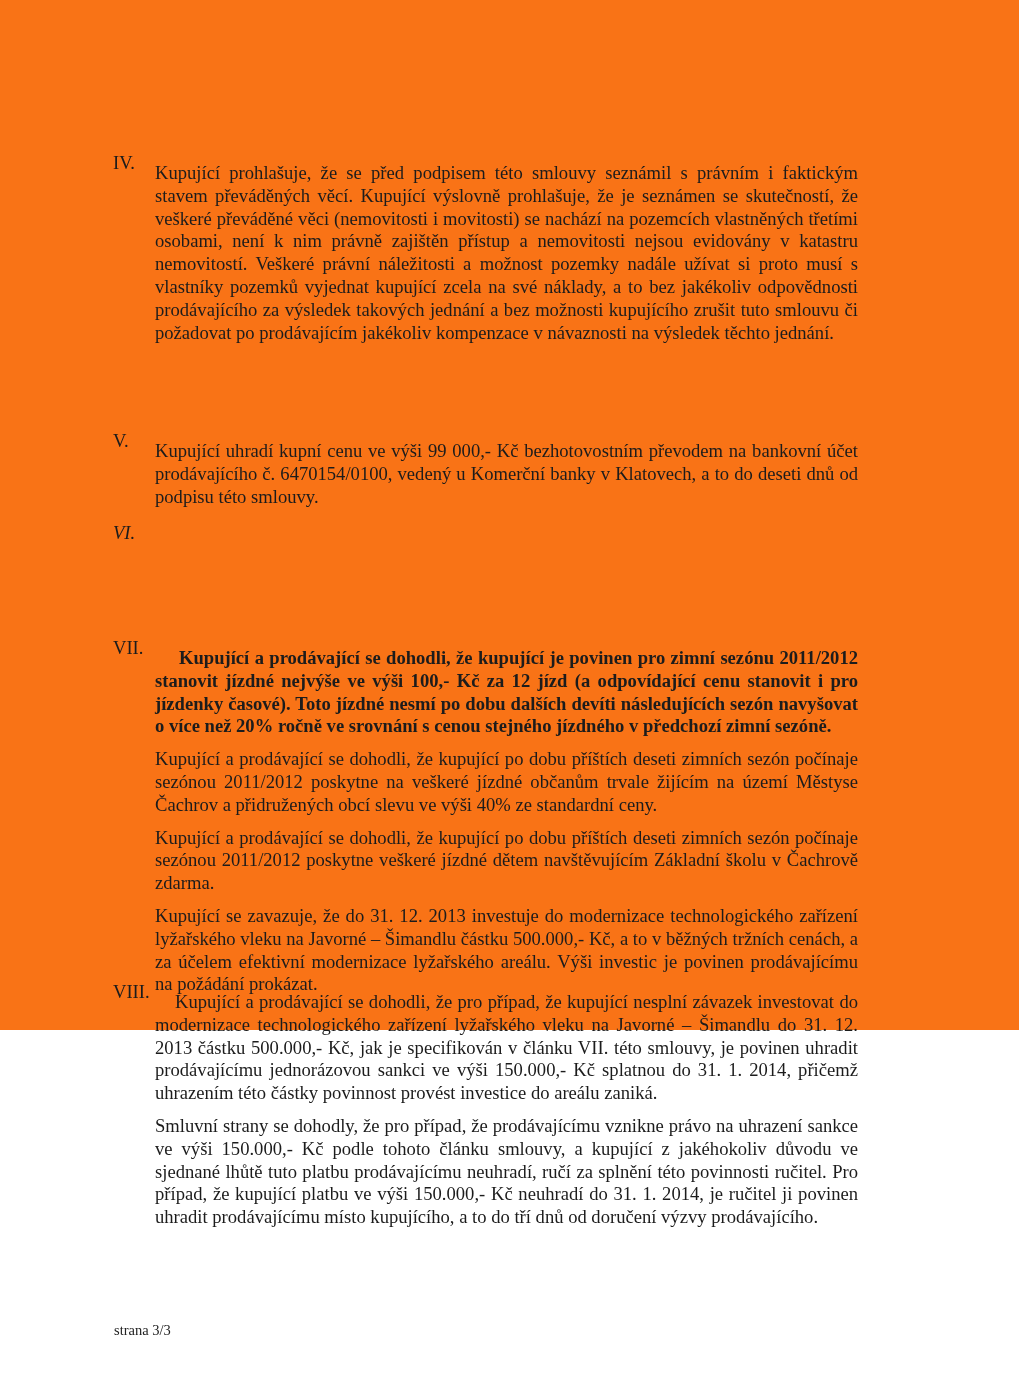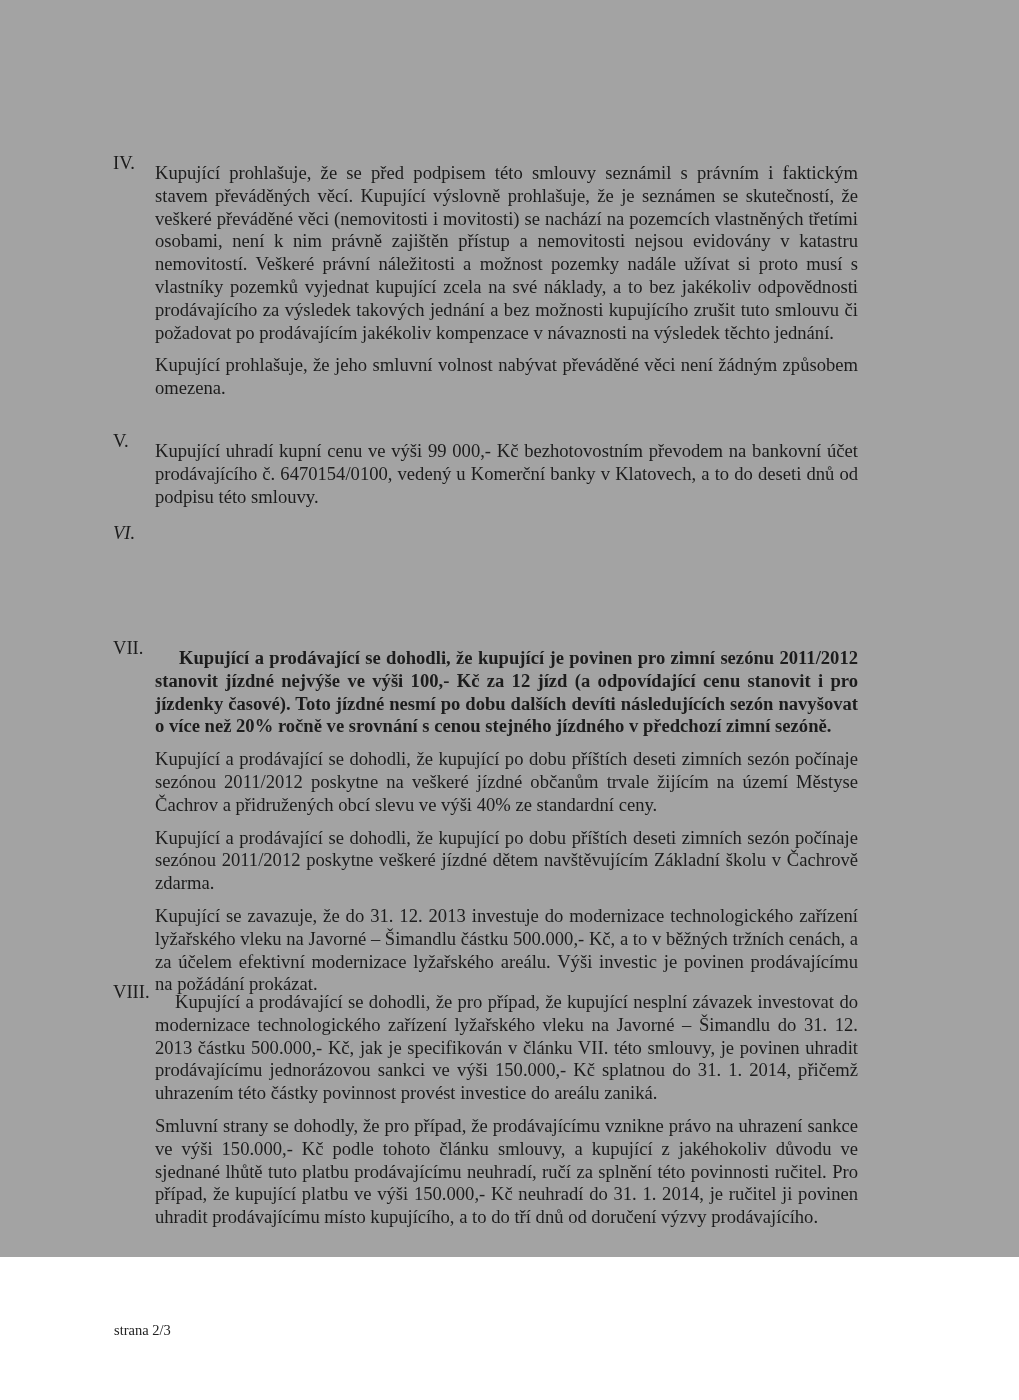--- a/index.html
+++ b/index.html
@@ -1,21 +1,21 @@
 <!DOCTYPE html>
 <html><head>
 <meta charset="utf-8">
 <style>
   html, body { margin: 0; padding: 0; background: #ffffff; }
   body {
     width: 1019px; height: 1400px; position: relative; overflow: hidden;
     font-family: "Liberation Serif", "DejaVu Serif", serif;
     color: #1c1c1c;
   }
-  .page { position: absolute; left: 0; top: 0; width: 1019px; height: 1257px; background: #a3a3a3; }
+  .page { position: absolute; left: 0; top: 0; width: 1019px; height: 1030px; background: #f97316; }
   .section { position: absolute; left: 113px; width: 755px; font-size: 18.6px; line-height: 22.8px; }
   .num { position: absolute; left: 0; top: 0; }
   .body { margin-left: 32px; }
   .body p { margin: 10px; text-align: justify; text-align-last: left; }
   .body p.noj { text-align: left; }
   #s4 { top: 152px; }
   #s5 { top: 430px; }
   #s6 { top: 522px; font-style: italic; }
   #s7 { top: 637px; }
   #s8 { top: 981px; }
@@ -23,21 +23,20 @@
 </style>
 </head>
 <body>
 
 <div class="page">
 
   <div class="section" id="s4">
     <span class="num">IV.</span>
     <div class="body">
       <p>Kupující prohlašuje, že se před podpisem této smlouvy seznámil s právním i faktickým stavem převáděných věcí. Kupující výslovně prohlašuje, že je seznámen se skutečností, že veškeré převáděné věci (nemovitosti i movitosti) se nachází na pozemcích vlastněných třetími osobami, není k nim právně zajištěn přístup a nemovitosti nejsou evidovány v katastru nemovitostí. Veškeré právní náležitosti a možnost pozemky nadále užívat si proto musí s vlastníky pozemků vyjednat kupující zcela na své náklady, a to bez jakékoliv odpovědnosti prodávajícího za výsledek takových jednání a bez možnosti kupujícího zrušit tuto smlouvu či požadovat po prodávajícím jakékoliv kompenzace v návaznosti na výsledek těchto jednání.</p>
-      <p>Kupující prohlašuje, že jeho smluvní volnost nabývat převáděné věci není žádným způsobem omezena.</p>
     </div>
   </div>
 
   <div class="section" id="s5">
     <span class="num">V.</span>
     <div class="body">
       <p>Kupující uhradí kupní cenu ve výši 99 000,- Kč bezhotovostním převodem na bankovní účet prodávajícího č. 6470154/0100, vedený u Komerční banky v Klatovech, a to do deseti dnů od podpisu této smlouvy.</p>
     </div>
   </div>
 
@@ -58,14 +57,14 @@
   </div>
 
   <div class="section" id="s8">
     <span class="num">VIII.</span>
     <div class="body">
       <p style="text-indent: 20px;">Kupující a prodávající se dohodli, že pro případ, že kupující nesplní závazek investovat do modernizace technologického zařízení lyžařského vleku na Javorné – Šimandlu do 31. 12. 2013 částku 500.000,- Kč, jak je specifikován v článku VII. této smlouvy, je povinen uhradit prodávajícímu jednorázovou sankci ve výši 150.000,- Kč splatnou do 31. 1. 2014, přičemž uhrazením této částky povinnost provést investice do areálu zaniká.</p>
       <p>Smluvní strany se dohodly, že pro případ, že prodávajícímu vznikne právo na uhrazení sankce ve výši 150.000,- Kč podle tohoto článku smlouvy, a kupující z jakéhokoliv důvodu ve sjednané lhůtě tuto platbu prodávajícímu neuhradí, ručí za splnění této povinnosti ručitel. Pro případ, že kupující platbu ve výši 150.000,- Kč neuhradí do 31. 1. 2014, je ručitel ji povinen uhradit prodávajícímu místo kupujícího, a to do tří dnů od doručení výzvy prodávajícího.</p>
     </div>
   </div>
 
-  <div class="footer">strana 2/3</div>
+  <div class="footer">strana 3/3</div>
 </div>
 
 </body></html>

